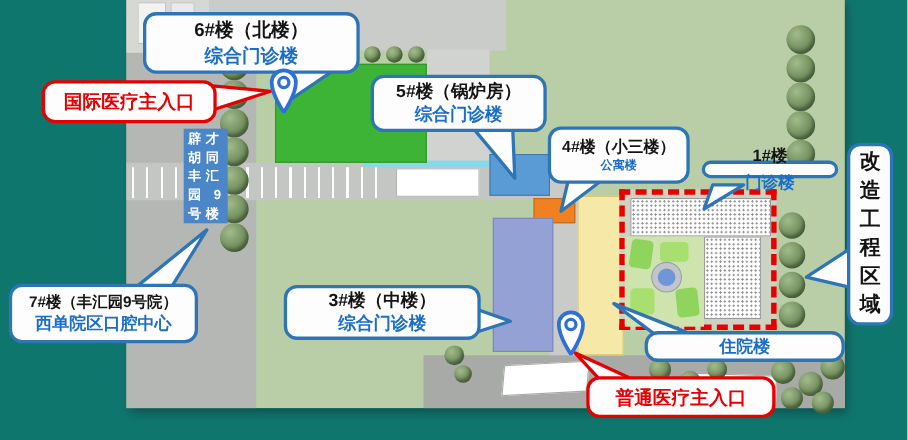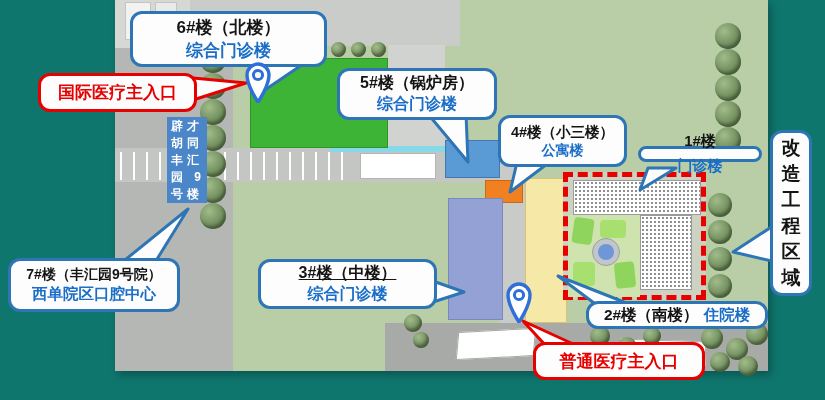--- a/index.html
+++ b/index.html
@@ -127,44 +127,43 @@
     <div class="t-red" style="font-size:17px;">国际医疗主入口</div>
   </div>
 
   <div class="bubble" style="left:337px;top:68px;width:160px;height:52px;">
     <div class="t-black" style="font-size:16px;">5#楼（锅炉房）</div>
     <div class="t-blue" style="font-size:16px;font-family:Liberation Mono, monospace;">综合门诊楼</div>
   </div>
 
   <div class="bubble" style="left:498px;top:115px;width:129px;height:52px;">
     <div class="t-black" style="font-size:14.5px;">4#楼（小三楼）</div>
-    <div class="t-blue" style="font-size:14px;text-align:right;">公寓楼</div>
+    <div class="t-blue" style="font-size:11px;text-align:right;">公寓楼</div>
   </div>
 
   <div class="bubble" style="left:638px;top:146px;width:124px;height:16px;flex-direction:column;gap:6px;">
     <span class="t-black" style="font-size:15px;">1#楼</span>
     <span class="t-blue" style="font-size:15px;">门诊楼</span>
   </div>
 
   <div class="bubble" style="left:770px;top:130px;width:42px;height:166px;">
     <div class="vchar">改</div>
     <div class="vchar">造</div>
     <div class="vchar">工</div>
     <div class="vchar">程</div>
     <div class="vchar">区</div>
     <div class="vchar">域</div>
   </div>
 
   <div class="bubble" style="left:586px;top:301px;width:182px;height:28px;flex-direction:row;gap:5px;">
-    <span class="t-black" style="font-size:15.5px;">2#楼（南楼）</span>
     <span class="t-blue" style="font-size:15.5px;">住院楼</span>
   </div>
 
   <div class="bubble" style="left:258px;top:259px;width:179px;height:50px;">
-    <div class="t-black" style="font-size:16px;text-decoration:underline;">3#楼（中楼）</div>
+    <div class="t-black" style="font-size:16px;">3#楼（中楼）</div>
     <div class="t-blue" style="font-size:16px;">综合门诊楼</div>
   </div>
 
   <div class="bubble" style="left:8px;top:258px;width:172px;height:54px;">
     <div class="t-black" style="font-size:14px;">7#楼（丰汇园9号院）</div>
     <div class="t-blue" style="font-size:15.5px;">西单院区口腔中心</div>
   </div>
 
   <div class="bubble red" style="left:533px;top:342px;width:172px;height:38px;">
     <div class="t-red" style="font-size:17px;">普通医疗主入口</div>

